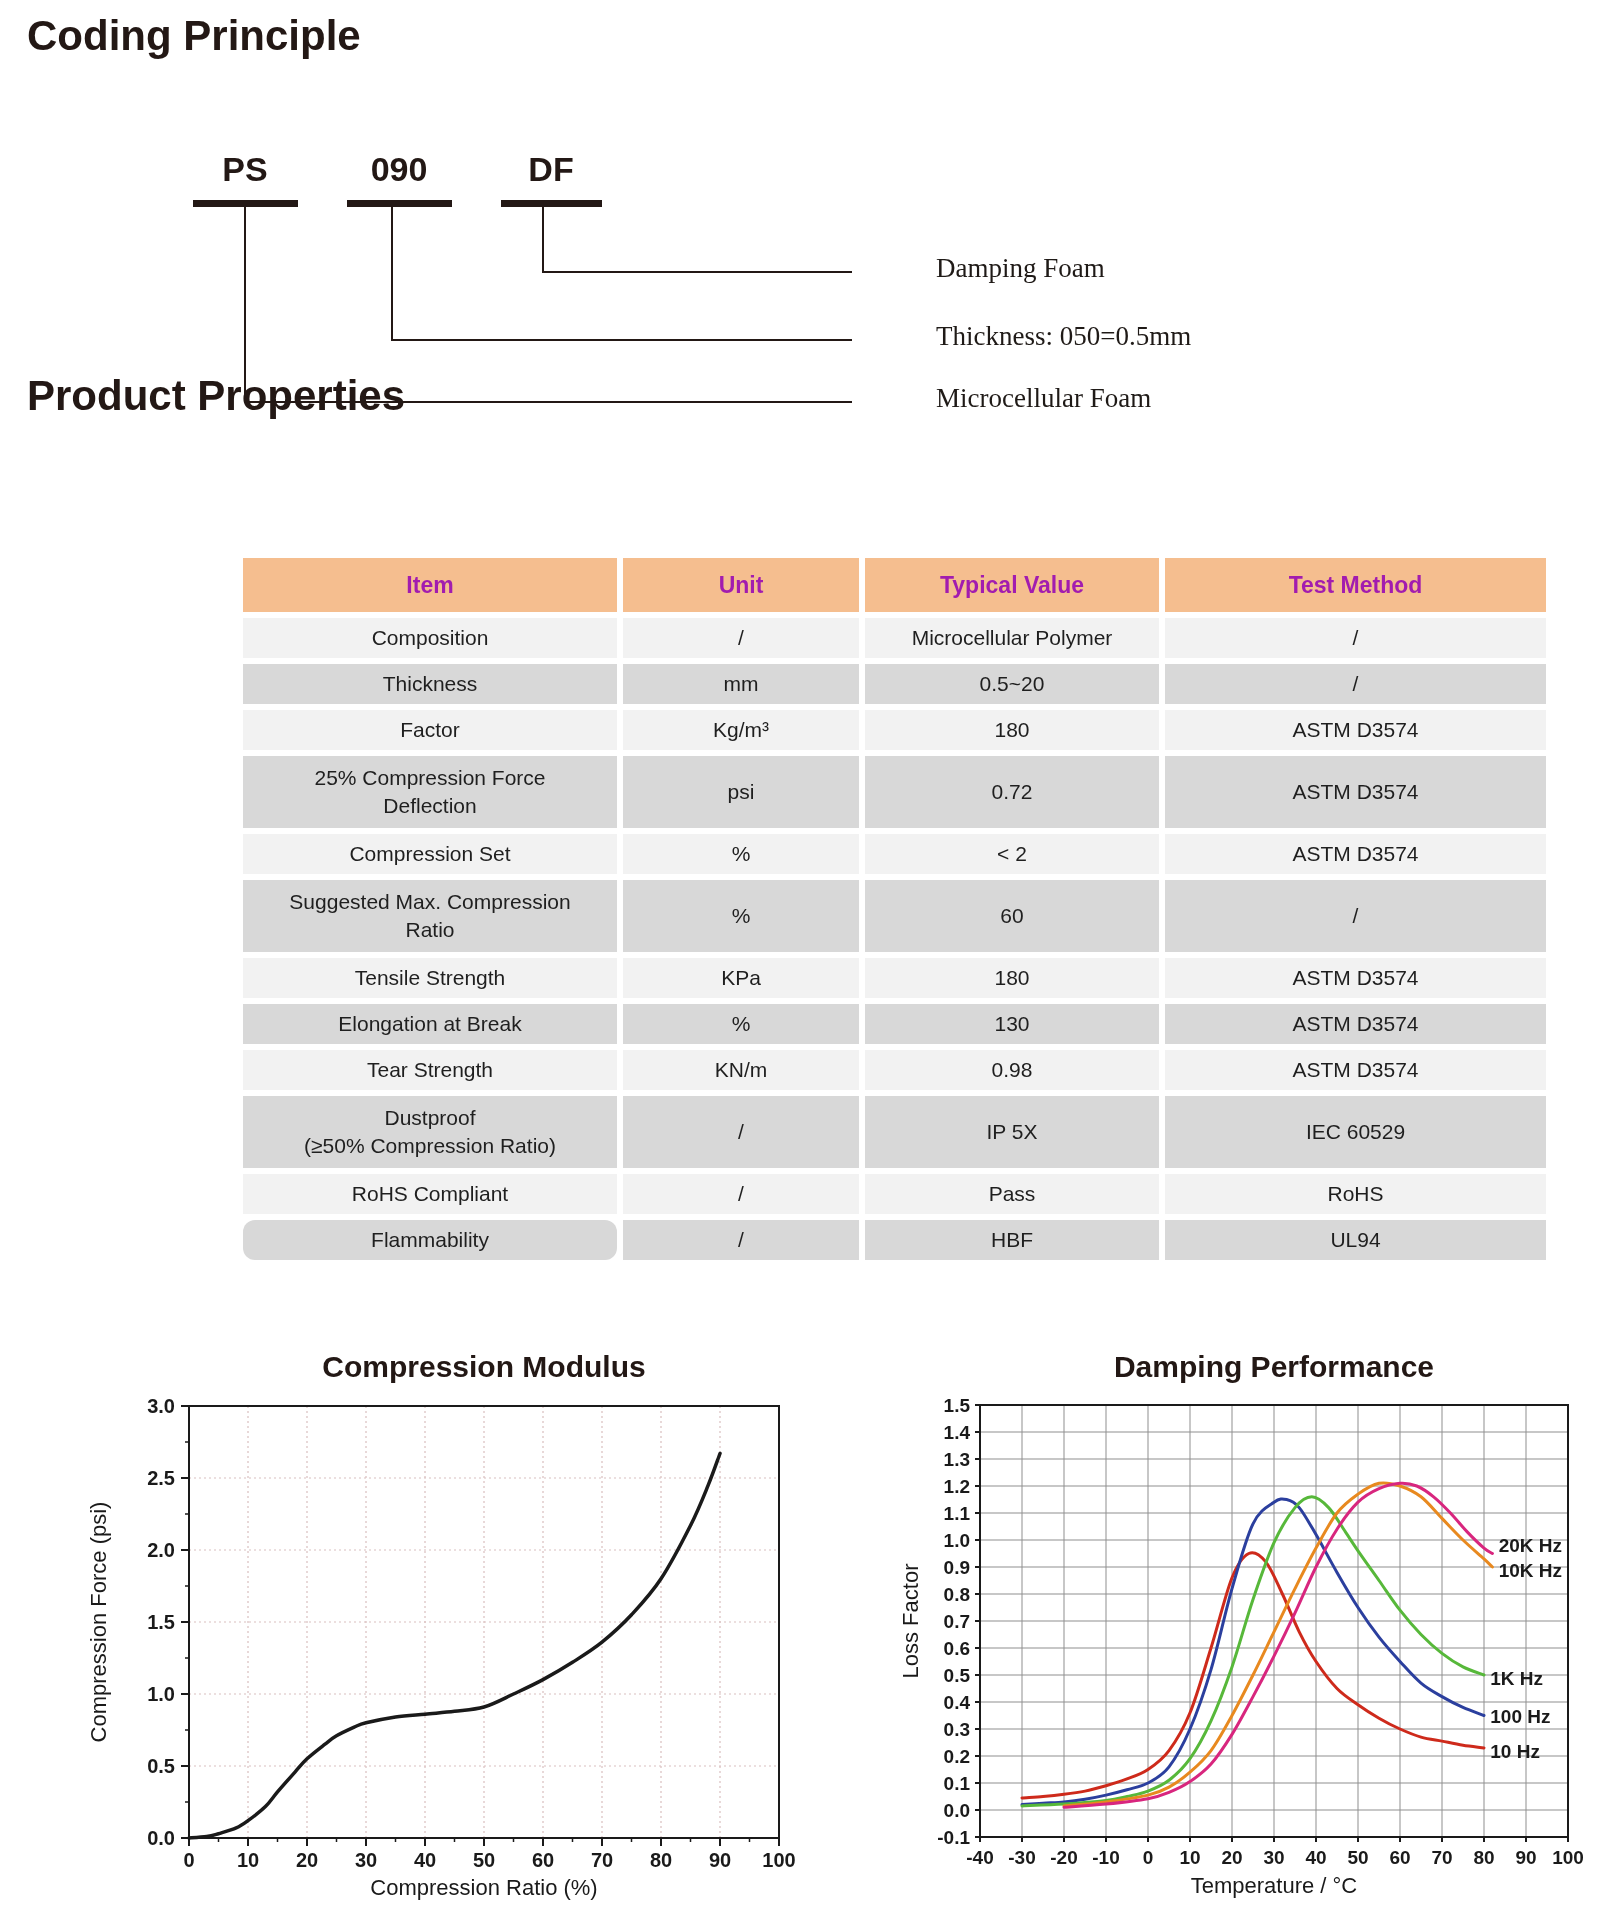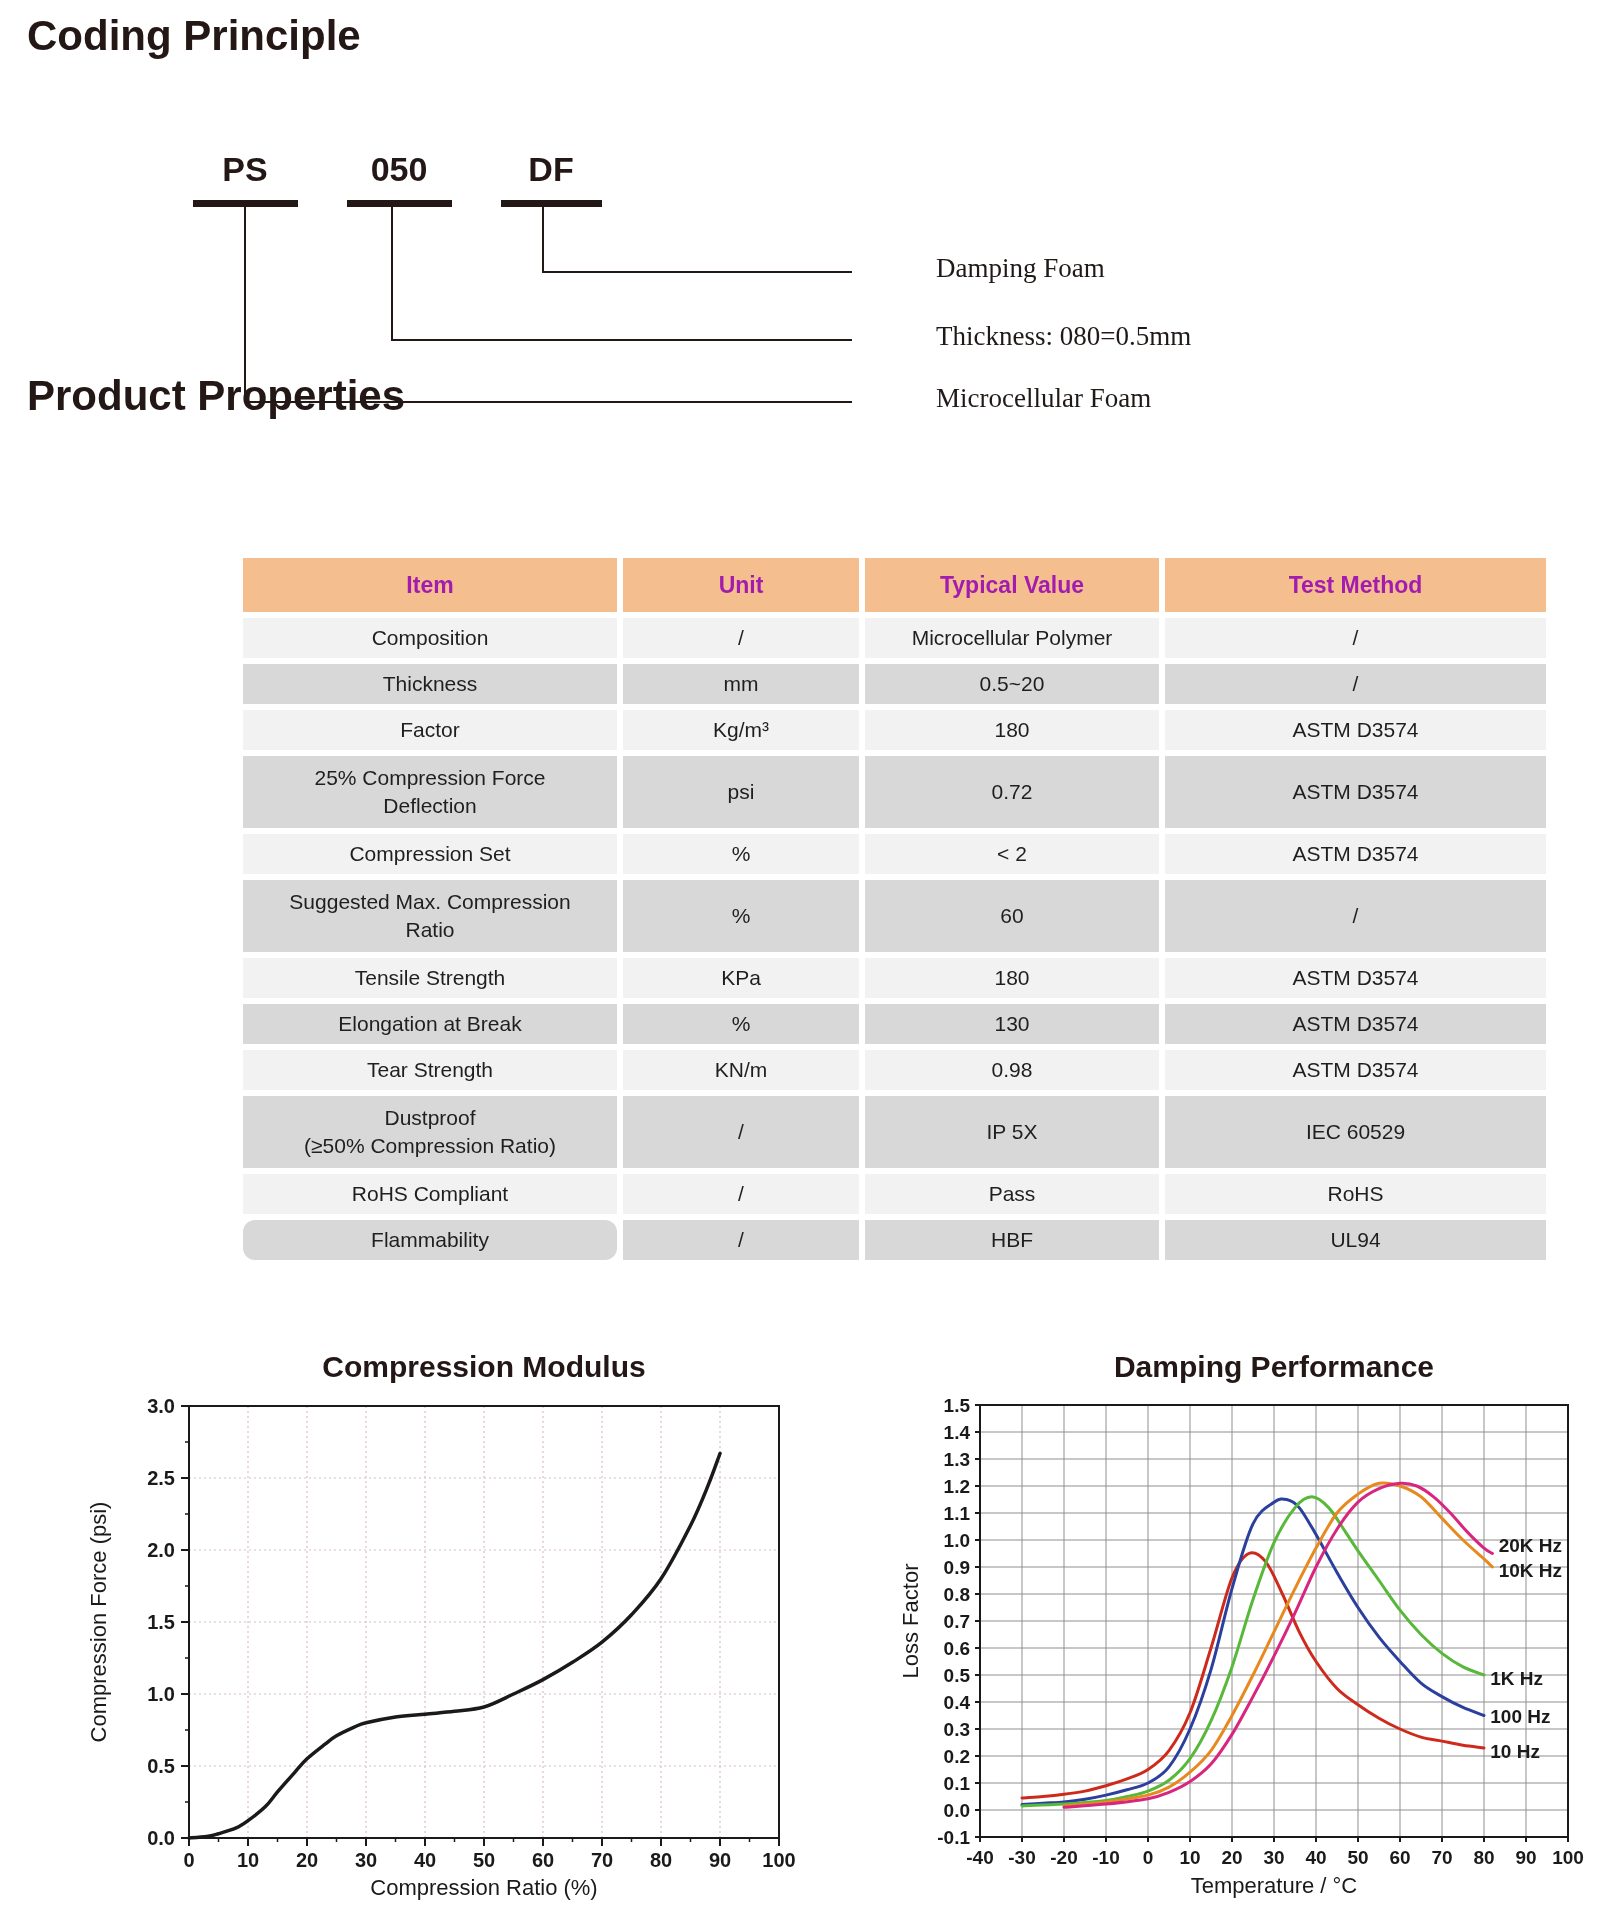--- a/index.html
+++ b/index.html
@@ -26,36 +26,36 @@
 </style>
 </head>
 <body>
 
 <div class="page">
 
   <h1 class="h1 h1-top">Coding Principle</h1>
 
   <div>
     <div class="code" style="left:165px;">PS</div>
-    <div class="code" style="left:319px;">050</div>
+    <div class="code" style="left:319px;">090</div>
     <div class="code" style="left:471px;">DF</div>
 
     <div class="bar" style="left:193px;width:105px;"></div>
     <div class="bar" style="left:347px;width:105px;"></div>
     <div class="bar" style="left:501px;width:101px;"></div>
 
     <div class="dline" style="left:542px;top:207px;width:2px;height:66px;"></div>
     <div class="dline" style="left:542px;top:271px;width:310px;height:2px;"></div>
     <div class="dline" style="left:391px;top:207px;width:2px;height:134px;"></div>
     <div class="dline" style="left:391px;top:339px;width:461px;height:2px;"></div>
     <div class="dline" style="left:244px;top:207px;width:2px;height:196px;"></div>
     <div class="dline" style="left:244px;top:401px;width:608px;height:2px;"></div>
 
     <div class="dlabel" style="top:253px;">Damping Foam</div>
-    <div class="dlabel" style="top:321px;">Thickness: 080=0.5mm</div>
+    <div class="dlabel" style="top:321px;">Thickness: 050=0.5mm</div>
     <div class="dlabel" style="top:383px;">Microcellular Foam</div>
   </div>
 
   <h1 class="h1 h1-mid">Product Properties</h1>
 
   <table class="props">
     <colgroup>
       <col style="width:374px;">
         <col style="width:236px;">
         <col style="width:294px;">

